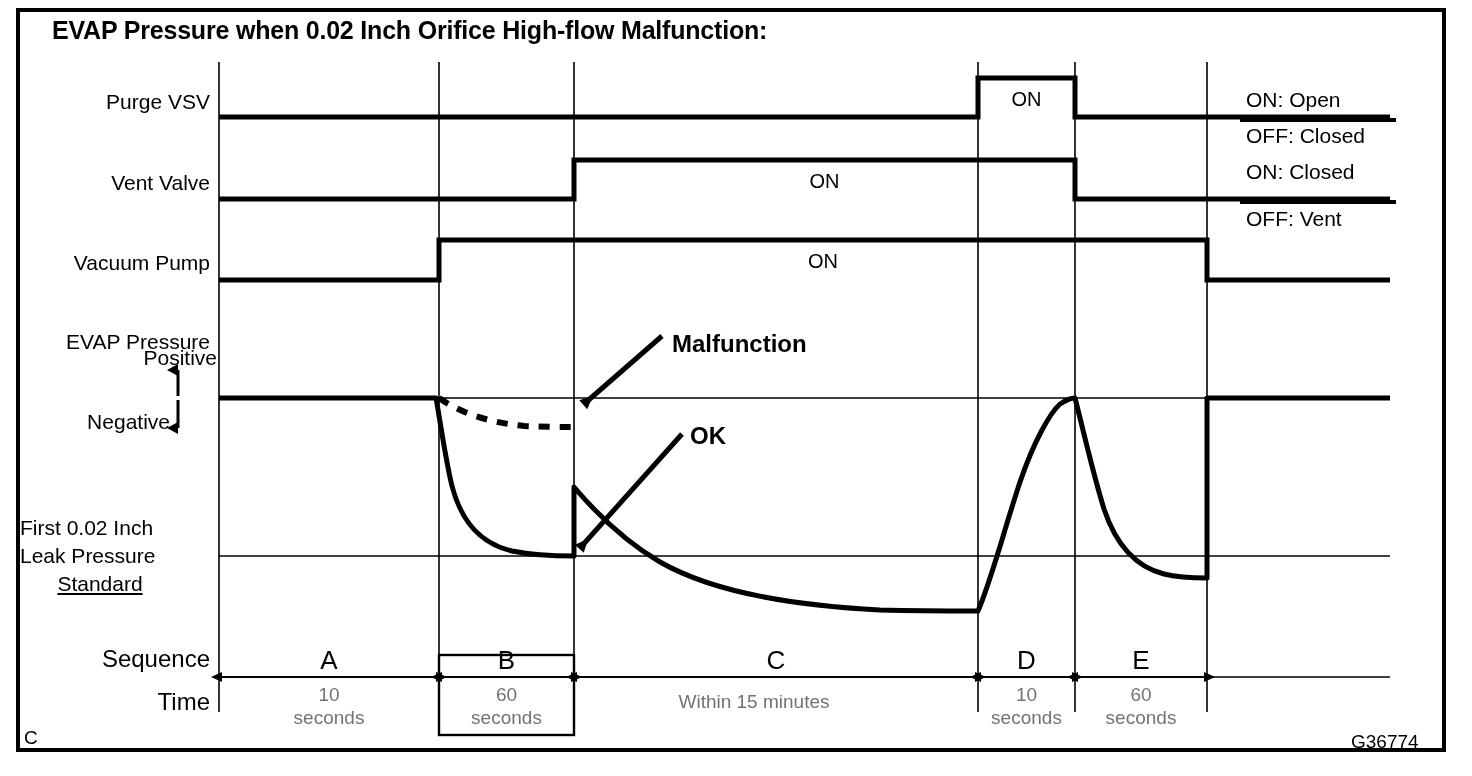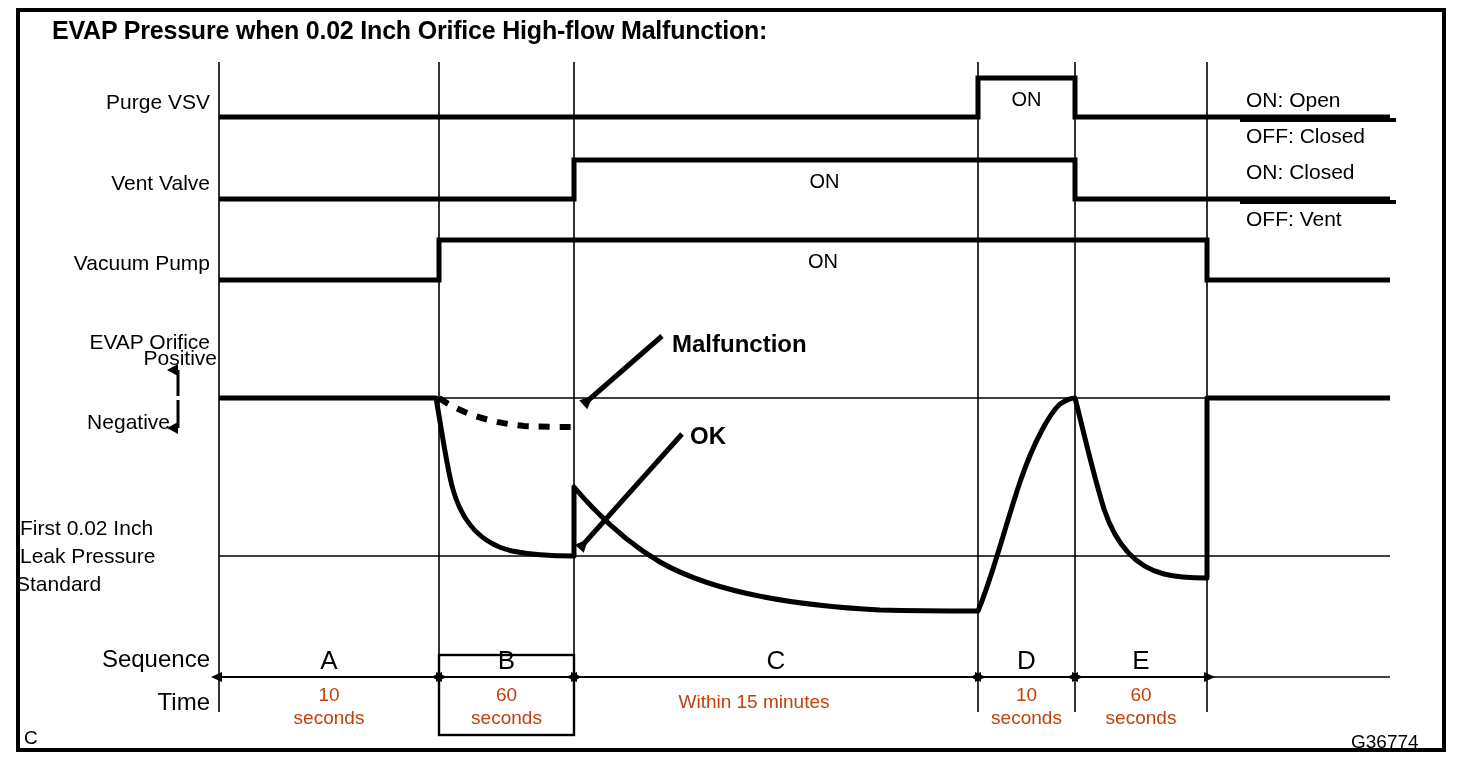--- a/index.html
+++ b/index.html
@@ -66,21 +66,21 @@
   .seqletter {
     position: absolute;
     font-size: 26px;
     color: #000000;
     text-align: center;
     white-space: nowrap;
   }
   .seqtime {
     position: absolute;
     font-size: 19px;
-    color: #c2410c;
+    color: #737373;
     text-align: center;
     line-height: 23px;
     white-space: pre-line;
   }
   #figid {
     position: absolute;
     left: 1351px;
     top: 731px;
     font-size: 19px;
     color: #000000;
@@ -99,27 +99,27 @@
 
 <div id="frame">
 
   <div id="border"></div>
 
   <div id="title">EVAP Pressure when 0.02 Inch Orifice High-flow Malfunction:</div>
 
   <div class="rowlabel" style="left:40px; top:90px; width:170px;">Purge VSV</div>
   <div class="rowlabel" style="left:40px; top:171px; width:170px;">Vent Valve</div>
   <div class="rowlabel" style="left:20px; top:251px; width:190px;">Vacuum Pump</div>
-  <div class="rowlabel" style="left:20px; top:330px; width:190px;">EVAP Orifice</div>
+  <div class="rowlabel" style="left:20px; top:330px; width:190px;">EVAP Pressure</div>
   <div class="rowlabel" style="left:20px; top:346px; width:150px;padding-left:47px;">Positive</div>
   <div class="rowlabel" style="left:20px; top:410px; width:150px;">Negative</div>
 
   <div class="rowlabel" style="left:20px; top:516px; width:190px; text-align:left;">First 0.02 Inch</div>
   <div class="rowlabel" style="left:20px; top:544px; width:190px; text-align:left;">Leak Pressure</div>
-  <div class="rowlabel" style="left:16px; top:572px; width:190px; text-align:left;">Standard</div>
+  <div class="rowlabel" style="left:5px; top:572px; width:190px; text-align:center;text-decoration:underline;">Standard</div>
 
   <div class="rowlabel" style="left:20px; top:645px; width:190px; font-size:24px;">Sequence</div>
   <div class="rowlabel" style="left:20px; top:688px; width:190px; font-size:24px;">Time</div>
 
   <div class="legend" style="left:1246px; top:88px;">ON: Open</div>
   <div class="legend" style="left:1246px; top:124px;">OFF: Closed</div>
   <div class="legend" style="left:1246px; top:160px;">ON: Closed</div>
   <div class="legend" style="left:1246px; top:207px;">OFF: Vent</div>
 
   <div class="onlabel" style="left:978px; top:88px; width:97px;">ON</div>

